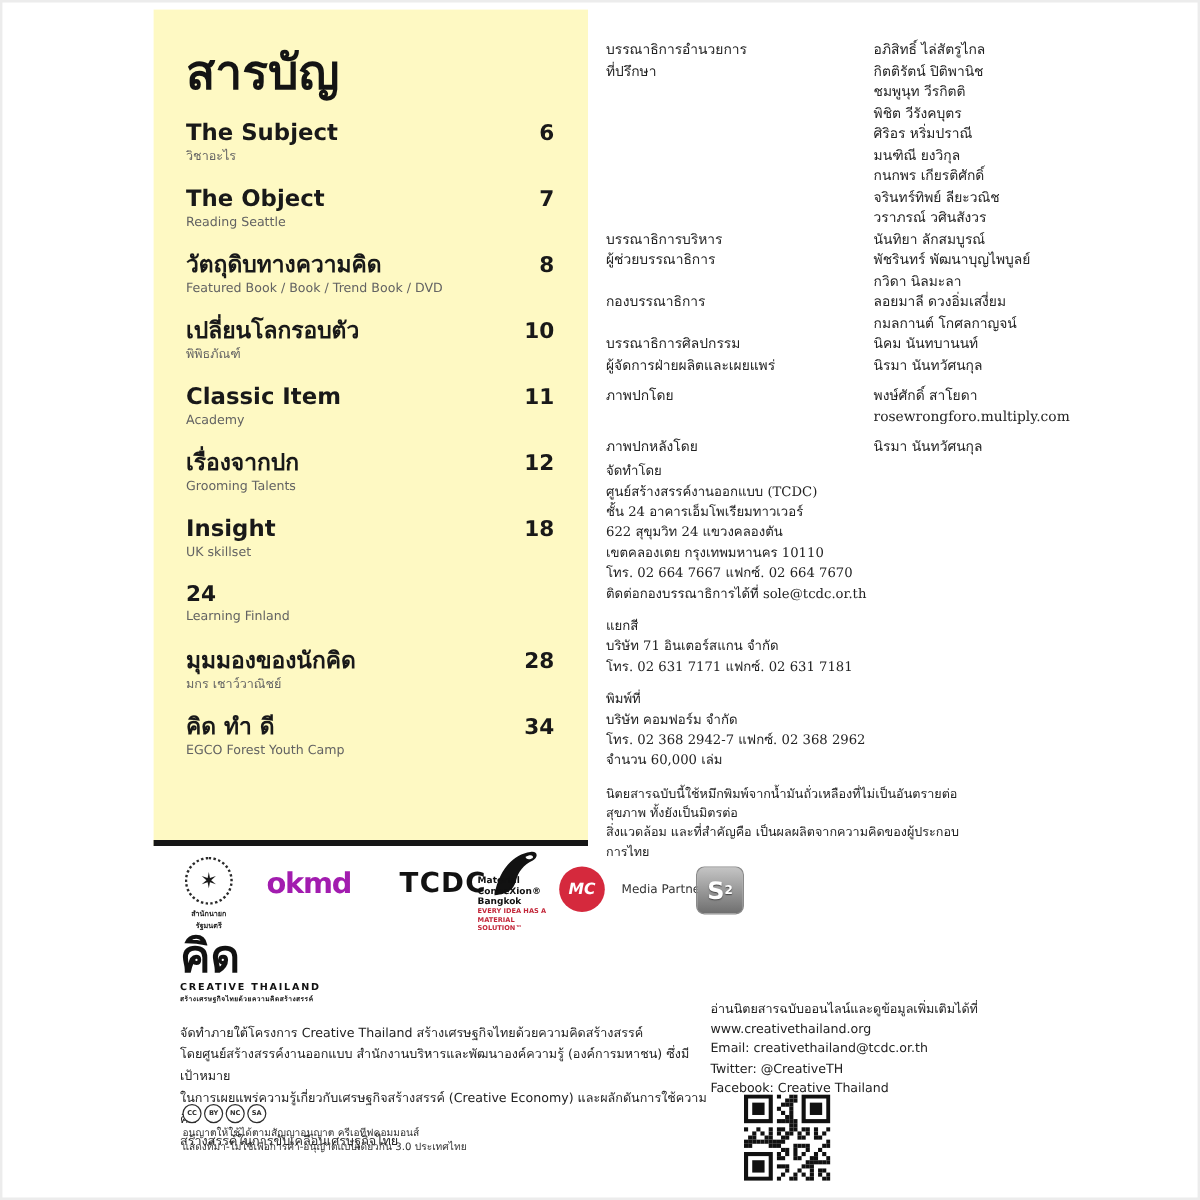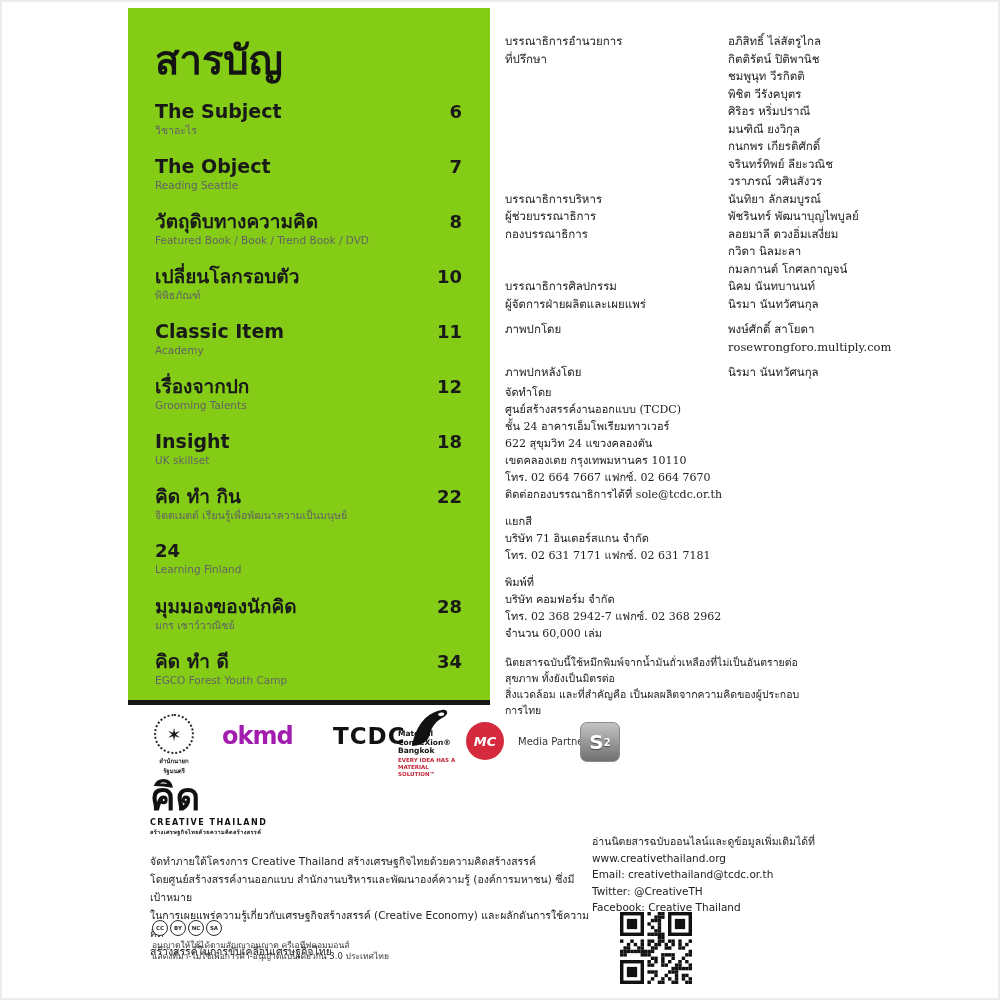--- a/index.html
+++ b/index.html
@@ -4,21 +4,21 @@
 <style>
   html,body{margin:0;padding:0;background:#f6f6f6;}
   .page{
     position:relative;width:1000px;height:1000px;background:#ffffff;
     font-family:"DejaVu Sans",sans-serif;color:#1c1c1c;overflow:hidden;
     outline:1px solid #d6d6d6;box-shadow:inset 0 0 0 2px #ececec;
   }
   
   .toc-panel{
     position:absolute;left:128px;top:8px;width:362px;height:692px;
-    background:#84cc16;border-bottom:5px solid #161616;
+    background:#fef9c3;border-bottom:5px solid #161616;
   }
   .toc-heading{
     position:absolute;left:27px;top:20px;font-size:40px;font-weight:900;
     letter-spacing:0px;color:#141414;
   }
   .toc-list{position:absolute;left:27px;right:28px;top:92px;}
   .toc-item{height:55px;}
   .toc-line{display:flex;justify-content:space-between;align-items:baseline;}
   .toc-title{font-size:19px;font-weight:800;color:#191919;line-height:22px;}
   .toc-page{font-size:18px;font-weight:800;color:#191919;}
@@ -142,27 +142,20 @@
         </div>
         <div class="toc-item">
           <div class="toc-line">
             <span class="toc-title">Insight</span>
             <span class="toc-page">18</span>
           </div>
           <div class="toc-sub">UK skillset</div>
         </div>
         <div class="toc-item">
           <div class="toc-line">
-            <span class="toc-title">คิด ทำ กิน</span>
-            <span class="toc-page">22</span>
-          </div>
-          <div class="toc-sub">จิตตเมตต์ เรียนรู้เพื่อพัฒนาความเป็นมนุษย์</div>
-        </div>
-        <div class="toc-item">
-          <div class="toc-line">
             <span class="toc-page">24</span>
           </div>
           <div class="toc-sub">Learning Finland</div>
         </div>
         <div class="toc-item">
           <div class="toc-line">
             <span class="toc-title">มุมมองของนักคิด</span>
             <span class="toc-page">28</span>
           </div>
           <div class="toc-sub">มกร เชาว์วาณิชย์</div>
@@ -216,26 +209,26 @@
       </div>
       <div class="m-row">
         <div class="m-label">บรรณาธิการบริหาร</div>
         <div class="m-name">นันทิยา ลักสมบูรณ์</div>
       </div>
       <div class="m-row">
         <div class="m-label">ผู้ช่วยบรรณาธิการ</div>
         <div class="m-name">พัชรินทร์ พัฒนาบุญไพบูลย์</div>
       </div>
       <div class="m-row">
+        <div class="m-label"></div>
+        <div class="m-name">กวิดา นิลมะลา</div>
+      </div>
+      <div class="m-row">
         <div class="m-label">กองบรรณาธิการ</div>
         <div class="m-name">ลอยมาลี ดวงอิ่มเสงี่ยม</div>
-      </div>
-      <div class="m-row">
-        <div class="m-label"></div>
-        <div class="m-name">กวิดา นิลมะลา</div>
       </div>
       <div class="m-row">
         <div class="m-label"></div>
         <div class="m-name">กมลกานต์ โกศลกาญจน์</div>
       </div>
       <div class="m-row">
         <div class="m-label">บรรณาธิการศิลปกรรม</div>
         <div class="m-name">นิคม นันทบานนท์</div>
       </div>
       <div class="m-row">

